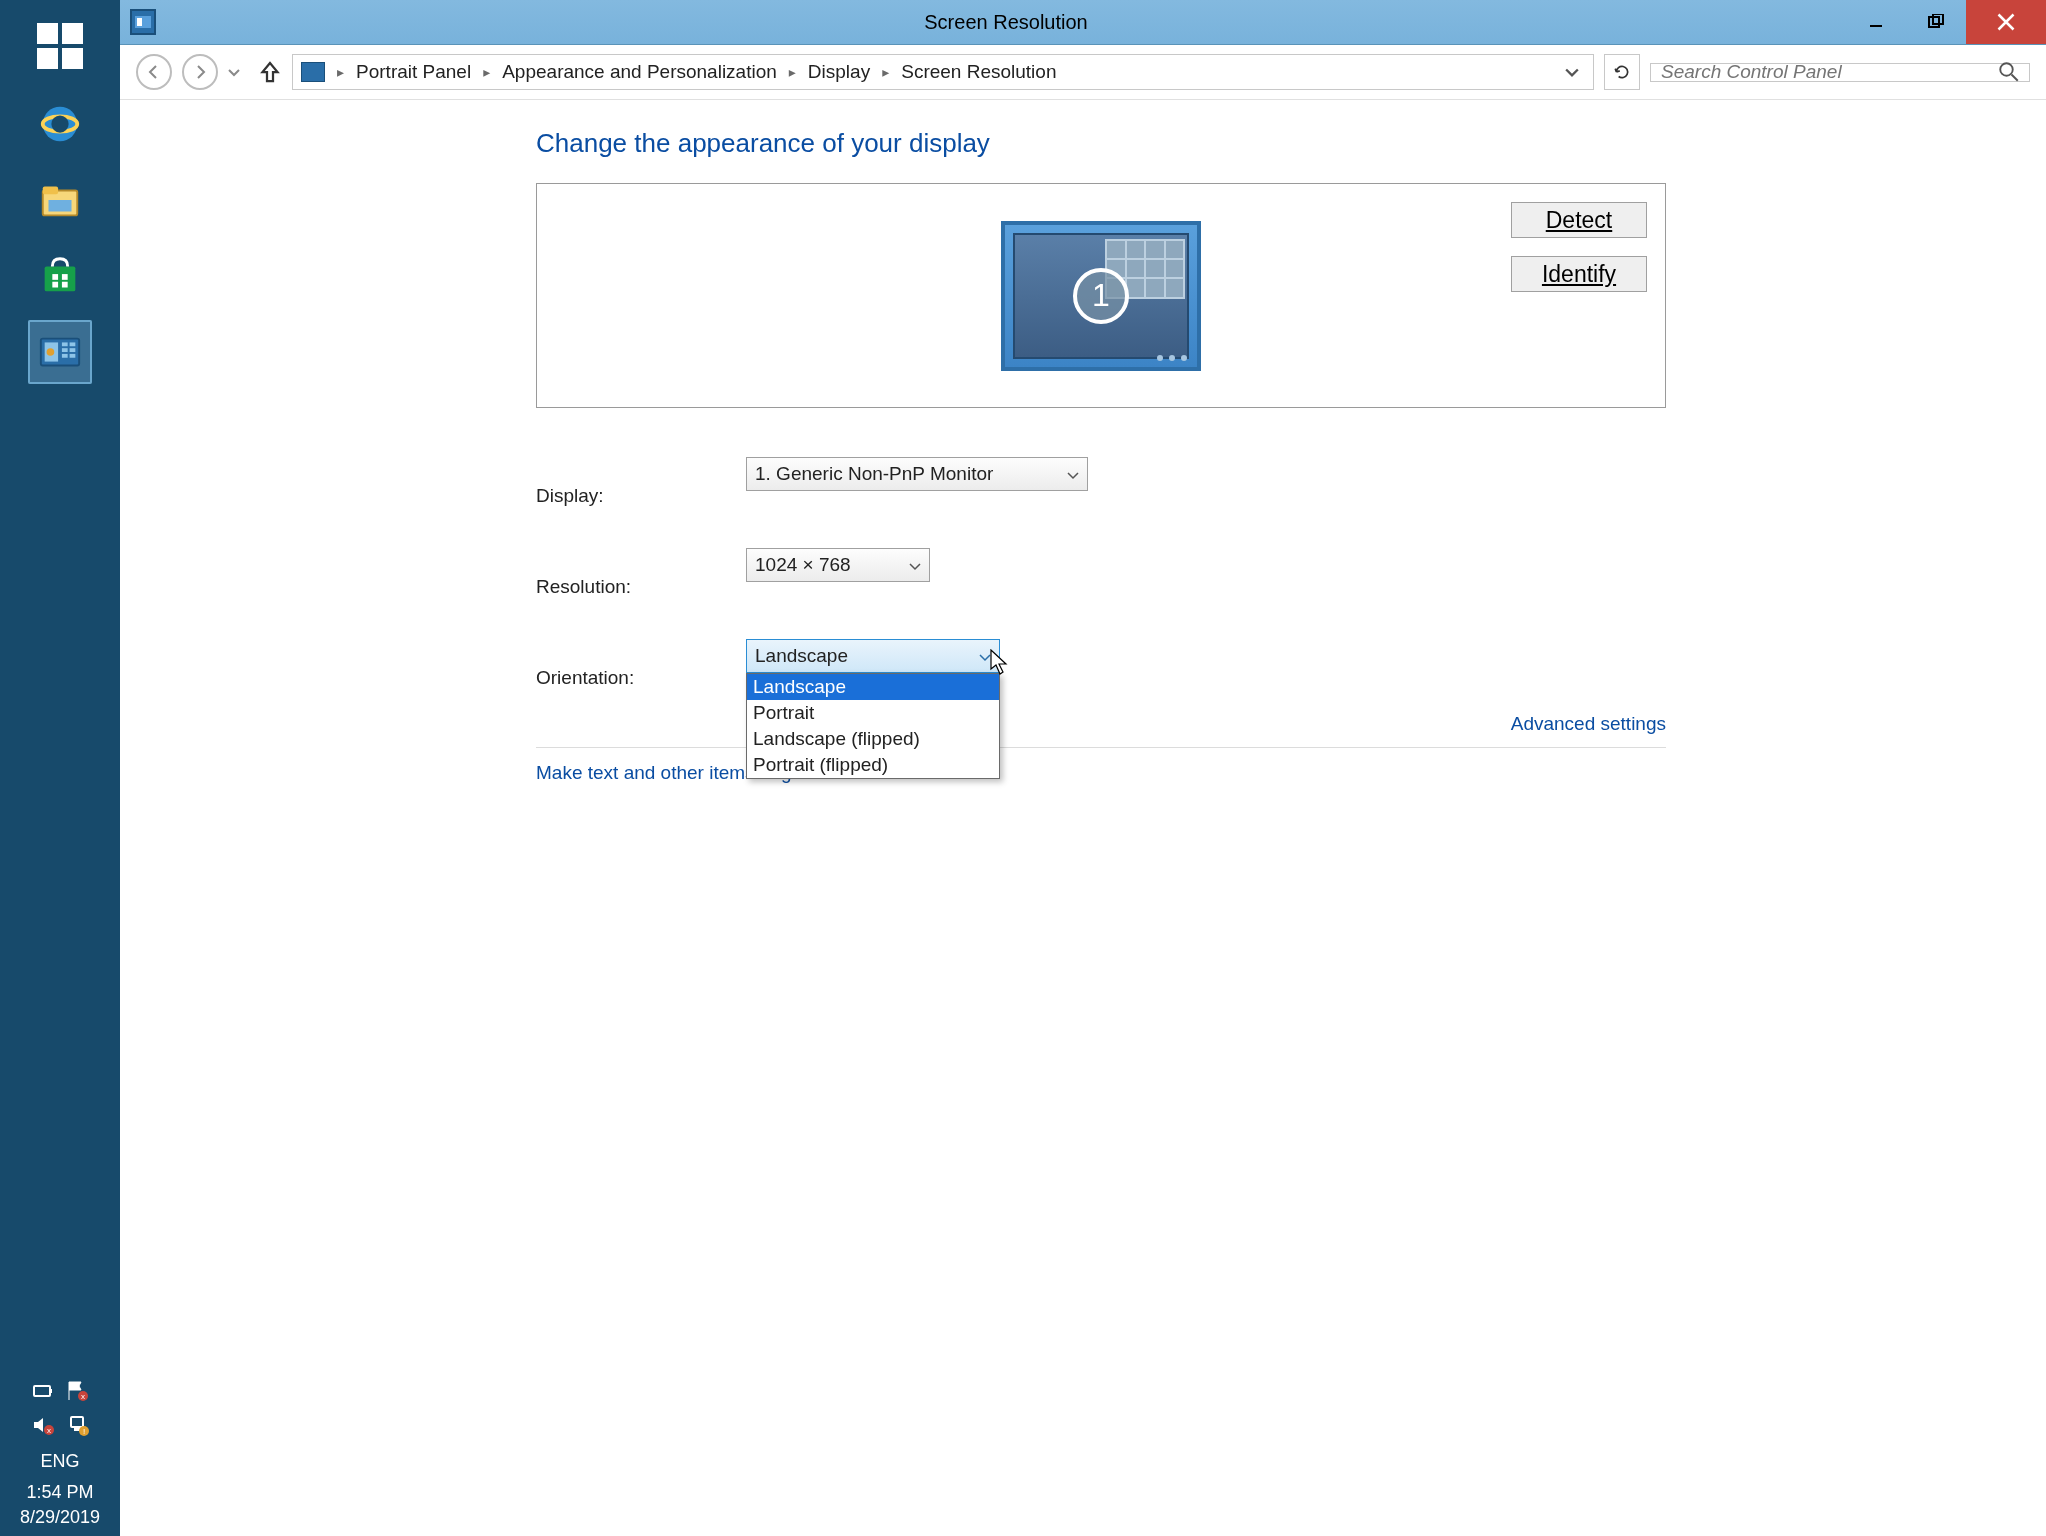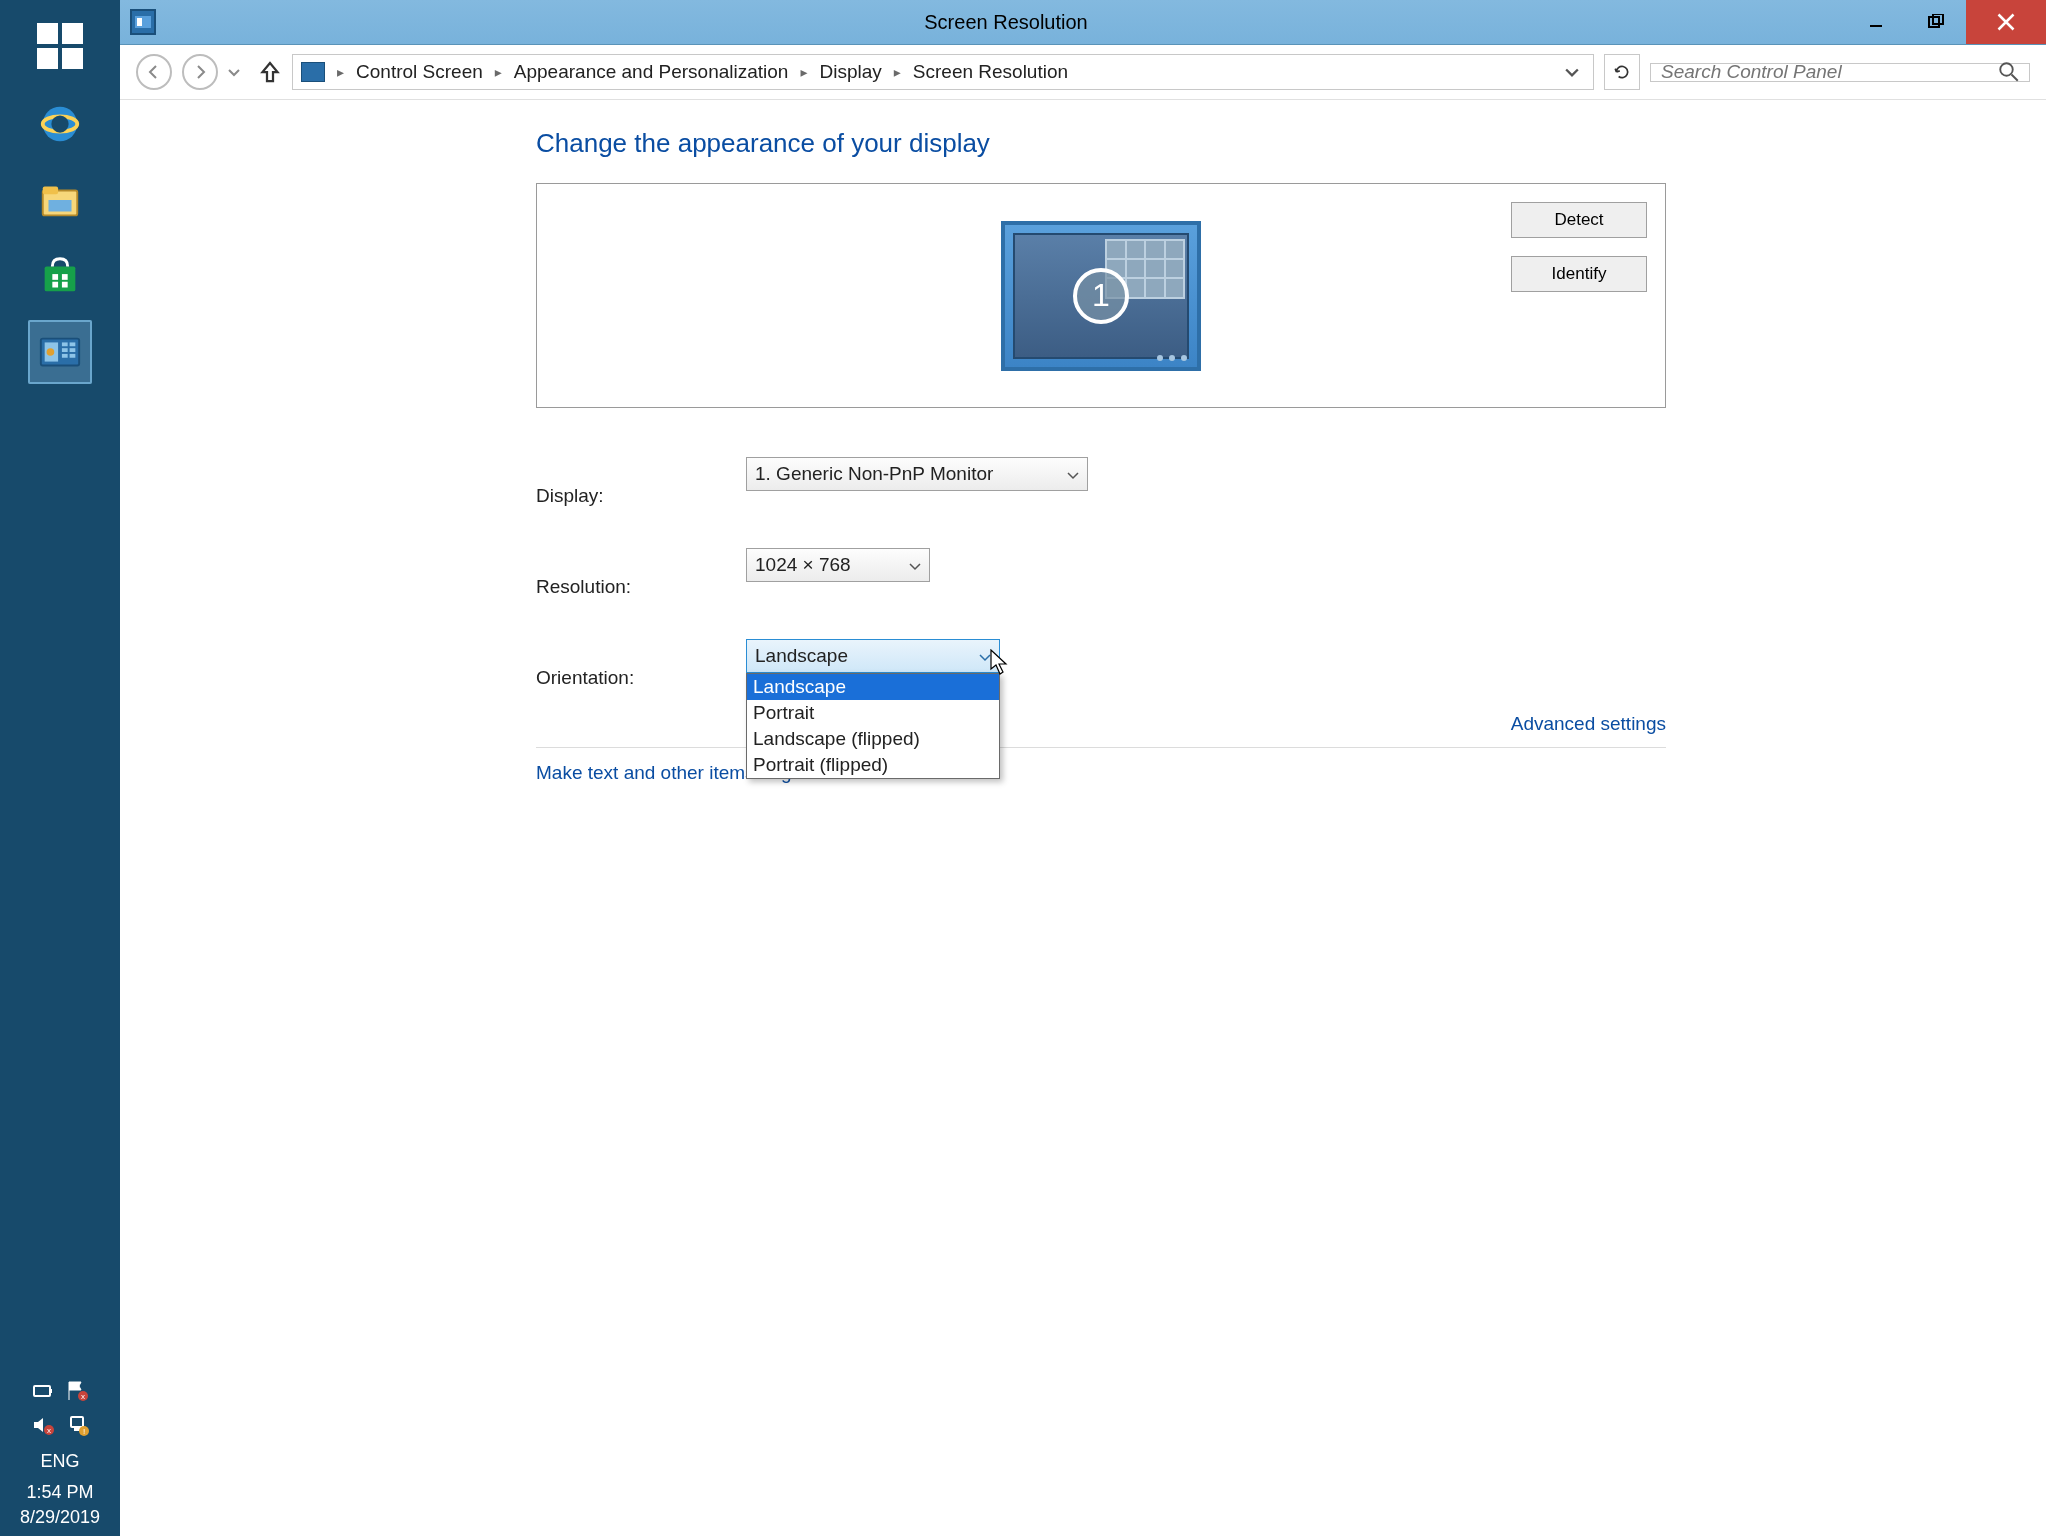--- a/index.html
+++ b/index.html
@@ -80,21 +80,21 @@
 .page-title { color:#0a4da2; font-size:26px; font-weight:400; margin-bottom:24px;}
 
 .display-preview {
   border:1px solid #9a9a9a;
   height:225px;
   display:flex; align-items:center; justify-content:center;
   position:relative;
   background:#fff;
 }
 .preview-btns { position:absolute; right:18px; top:18px; display:flex; flex-direction:column; gap:18px;}
-.win-button { width:136px; height:36px; background:#efefef; border:1px solid #a0a0a0; font-size:17px; cursor:pointer; display:flex; align-items:center; justify-content:center;}
+.win-button { width:136px; height:36px; background:#efefef; border:1px solid #a0a0a0; font-size:23px; cursor:pointer; display:flex; align-items:center; justify-content:center;text-decoration:underline;}
 .win-button.disabled { color:#9a9a9a; border-color:#c0c0c0; cursor:default; }
 
 .monitor {
   width:200px; height:150px;
   background:linear-gradient(#5aa0dc, #3c84c6);
   border:4px solid #2e6fa8;
   display:flex; align-items:center; justify-content:center;
   position:relative;
 }
 .monitor-screen { position:absolute; inset:8px; background:linear-gradient(#5a7fa8, #3c5d84); border:2px solid #244a70;}
@@ -273,21 +273,21 @@
           <path d="M1 1 L6 6 L11 1" fill="none" stroke="currentColor" stroke-width="2"></path>
         </svg></div>
     <div class="nav-up">
         <svg viewBox="0 0 16 16">
           <path d="M8 2 L3 8 h3 v6 h4 v-6 h3 z" fill="none" stroke="#333" stroke-width="1.5"></path>
         </svg>
       </div>
     <div class="addr">
       <div class="addr-icon"></div>
       <span class="sep">▸</span>
-      <span class="crumb">Control Screen</span>
+      <span class="crumb">Portrait Panel</span>
       <span class="sep">▸</span>
       <span class="crumb">Appearance and Personalization</span>
       <span class="sep">▸</span>
       <span class="crumb">Display</span>
       <span class="sep">▸</span>
       <span class="crumb">Screen Resolution</span>
       <span class="addr-spacer"></span>
       <span class="addr-drop"><svg viewBox="0 0 12 8" width="14" height="10">
             <path d="M1 1 L6 6 L11 1" fill="none" stroke="currentColor" stroke-width="2"></path>
           </svg></span>

